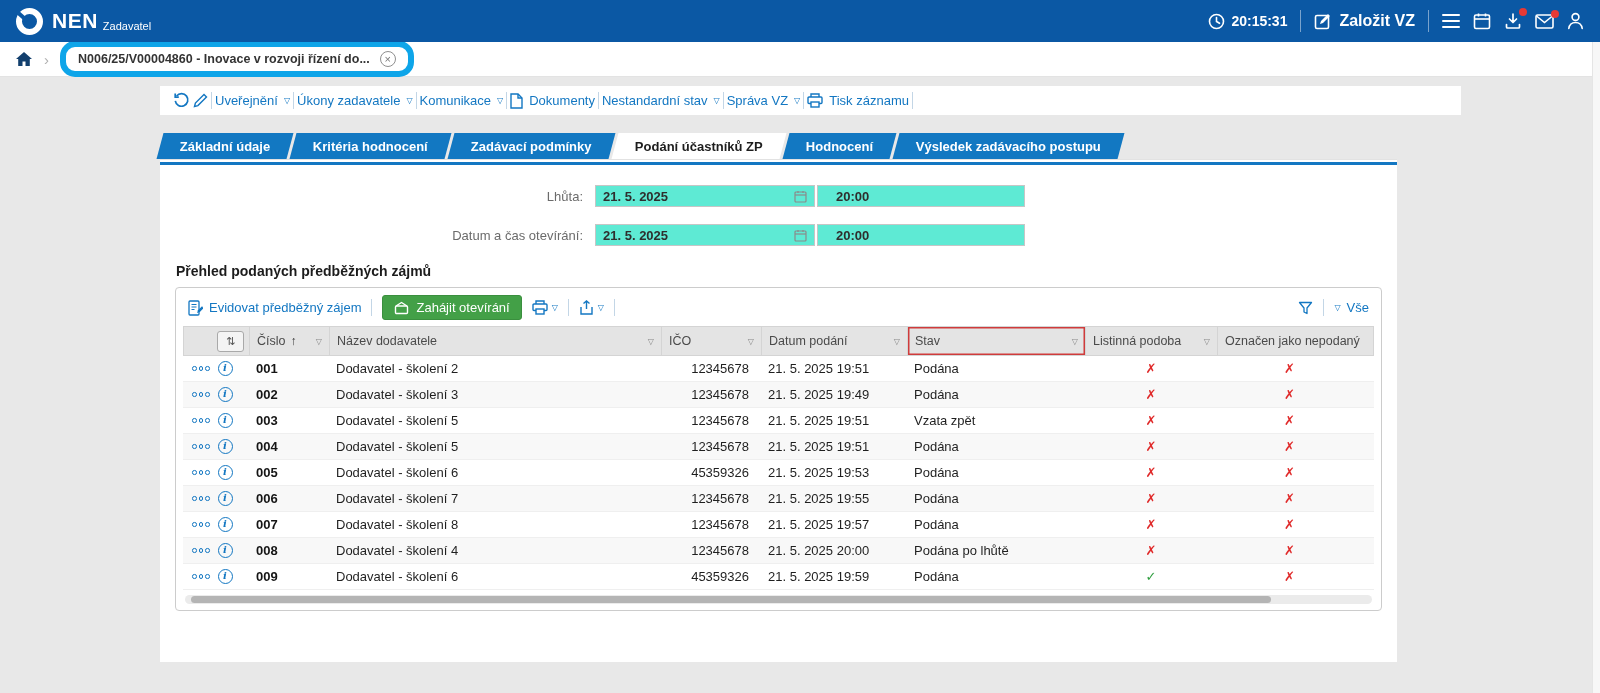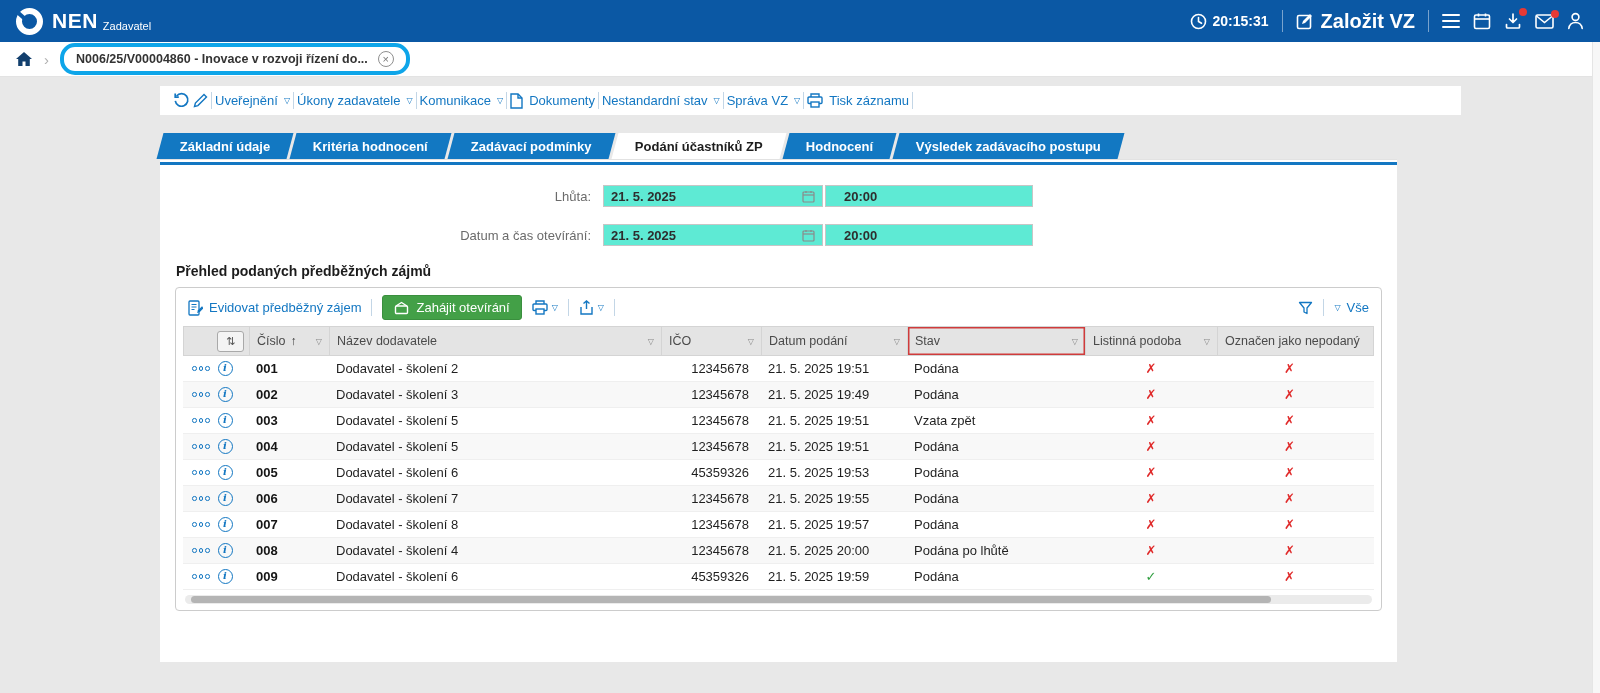--- a/index.html
+++ b/index.html
@@ -11,30 +11,30 @@
   .brand-block { display:flex; align-items:center; gap:9px; z-index:2; cursor:pointer; }
   .logo-ring { width:27px; height:27px; border:6.5px solid #fff; border-radius:50%; box-sizing:border-box; position:relative; }
   .logo-ring::after { content:""; position:absolute; width:12px; height:3.5px; background:#0b58a4; transform:rotate(42deg); left:-5px; top:1px; }
   .brand { font-size:21px; font-weight:bold; color:#fff; letter-spacing:.5px; }
   .brand-sub { font-size:11px; color:#fff; align-self:flex-end; margin-left:-4px; padding-bottom:3px; }
   .topbar-title { position:absolute; left:0; right:0; text-align:center; color:#fff; font-size:17px; font-weight:bold; letter-spacing:1px; pointer-events:none; }
   .topbar-right { margin-left:auto; display:flex; align-items:center; gap:13px; z-index:2; }
   .time { color:#fff; font-size:14px; font-weight:bold; }
   .clock-wrap { display:inline-flex; align-items:center; gap:6px; }
   .tb-divider { width:1px; height:22px; background:rgba(255,255,255,.45); }
-  .create-vz { background:none; border:none; color:#fff; display:inline-flex; align-items:center; gap:7px; font-size:20px; font-weight:bold; font-family:inherit; cursor:pointer; }
+  .create-vz { background:none; border:none; color:#fff; display:inline-flex; align-items:center; gap:7px; font-size:16px; font-weight:bold; font-family:inherit; cursor:pointer; }
   .tb-icon { position:relative; display:inline-flex; align-items:center; cursor:pointer; }
   .dot { position:absolute; top:-4px; right:-5px; width:8px; height:8px; border-radius:50%; background:#e53935; }
   .burger { display:inline-flex; flex-direction:column; gap:3.5px; }
   .burger i { width:18px; height:2.5px; background:#fff; border-radius:1px; display:block; }
 
   
   .crumbbar { height:34px; background:#fff; display:flex; align-items:center; padding:0 15px; gap:11px; border-bottom:1px solid #e3e3e3; }
   .chev { color:#b0b0b0; font-size:15px; }
-  .crumb-chip { display:inline-flex; align-items:center; gap:10px; border:4px solid #0ea5e9; border-radius:15px; padding:4px 12px; font-size:12.5px; font-weight:bold; color:#333; cursor:pointer; }
+  .crumb-chip { display:inline-flex; align-items:center; gap:10px; border:6px solid #0ea5e9; border-radius:15px; padding:4px 12px; font-size:12.5px; font-weight:bold; color:#333; cursor:pointer; }
   .crumb-close { width:16px; height:16px; border:1px solid #8f8f8f; border-radius:50%; color:#777; font-size:11px; line-height:14px; text-align:center; box-sizing:border-box; font-weight:normal; }
 
   
   .actions-strip { position:absolute; top:86px; left:160px; width:1301px; height:29px; background:#fff; display:flex; align-items:center; padding:0 13px; box-sizing:border-box; gap:3px; }
   .divider { width:1px; height:17px; background:#c3d6e6; flex:0 0 auto; }
   .act-link { display:inline-flex; align-items:center; gap:6px; color:#1377c2; font-size:13px; cursor:pointer; white-space:nowrap; }
   .act-icon { display:inline-flex; cursor:pointer; }
   .dd { font-size:8px; color:#1377c2; }
   .dd.f { color:#8a8a8a; margin-left:auto; }
 
@@ -44,21 +44,21 @@
   .tab > span { transform:skewX(15deg); white-space:nowrap; }
   .tab.active { background:#fff; color:#1d1d1d; }
 
   
   .page { position:absolute; top:159px; left:160px; width:1237px; height:503px; background:#fff; }
   .sec-title { padding:12px 16px 9px; font-size:15px; font-weight:bold; color:#1377c2; }
   .hairline { height:1px; background:#e2e2e2; }
   .blue-bar { height:3px; background:#1377c2; margin-top:2px; }
 
   .fields { margin-top:20px; }
-  .field-row { display:flex; align-items:center; margin-bottom:17px;padding-left:8px; }
+  .field-row { display:flex; align-items:center; margin-bottom:17px; }
   .field-label { width:435px; text-align:right; padding-right:12px; color:#6b6b6b; font-size:13px; box-sizing:border-box; }
   .vbox { height:22px; background:#5eead4; border:1px solid #c6c6c6; display:flex; align-items:center; box-sizing:border-box; font-weight:bold; font-size:13px; color:#2e2e2e; cursor:default; }
   .date-box { width:220px; padding:0 7px; }
   .cal { margin-left:auto; display:flex; }
   .time-box { width:208px; margin-left:2px; padding-left:18px; }
 
   .grid-heading { margin:14px 0 0 16px; font-size:14px; font-weight:bold; color:#1c1c1c; }
 
   .panel { margin:8px 15px 0; border:1px solid #ccc; border-radius:4px; padding-bottom:6px; background:#fff; }
   .panel-toolbar { display:flex; align-items:center; padding:7px 12px 6px; gap:10px; }

